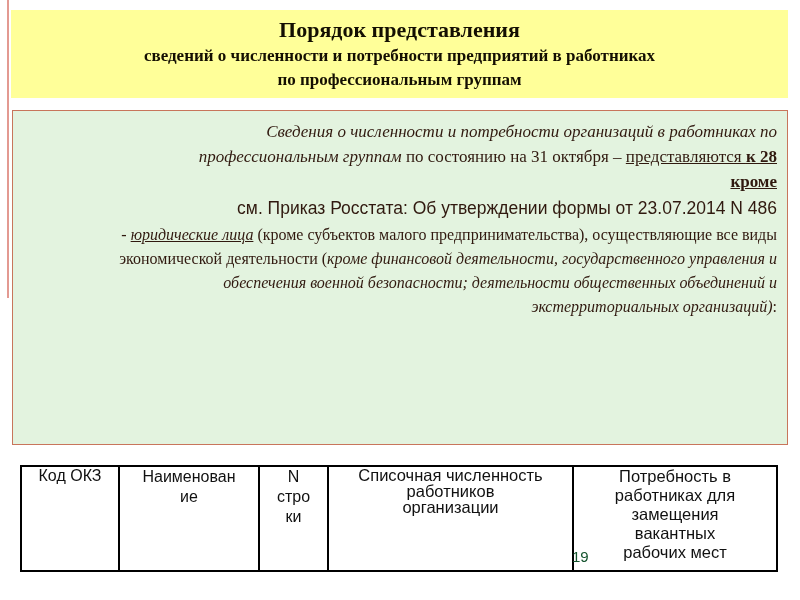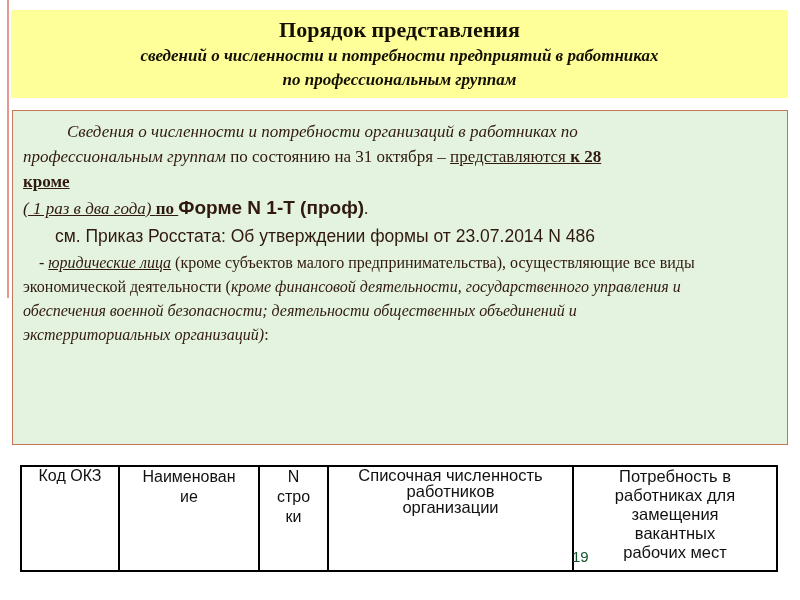--- a/index.html
+++ b/index.html
@@ -18,29 +18,29 @@
   .accent-line{position:absolute;left:7px;top:0;width:2px;height:298px;background:var(--accent-line);}
 
   .title-box{
     position:absolute;left:11px;top:10px;width:777px;height:88px;
     background:var(--title-bg);
     display:flex;flex-direction:column;justify-content:center;
     text-align:center;color:var(--title-color);
     font-family:"Liberation Serif",serif;font-weight:bold;
   }
   .title-l1{font-size:22px;line-height:28px;}
-  .title-l2,.title-l3{font-size:17px;line-height:24px;font-style:italic;}
+  .title-l2,.title-l3{font-size:17px;line-height:24px;}
 
   .info-box{
     position:absolute;left:12px;top:110px;width:776px;height:335px;
     box-sizing:border-box;background:var(--box-bg);
     border:1px solid var(--box-border);
     padding:8px 10px 6px 10px;overflow:hidden;
     color:var(--text-color);
-    font-family:"Liberation Serif",serif;font-size:17px;
+    font-family:"Liberation Serif",serif;font-size:17px;text-align:right;
   }
   .info-box p{margin:0;}
   .p1{line-height:25px;text-indent:44px;}
   .p2{line-height:27px;}
   .p3{font-family:"Liberation Sans",sans-serif;font-size:17.5px;line-height:25px;padding-left:32px;margin-top:2px !important;}
   .heading{font-family:"Liberation Sans",sans-serif;font-weight:bold;font-size:19px;line-height:26px;padding-left:30px;margin-top:20px !important;}
   .item{line-height:24px;font-size:16px;text-indent:16px;margin-top:2px !important;}
   .it{font-style:italic;}
   .un{text-decoration:underline;}
   .b{font-weight:bold;}
@@ -72,21 +72,20 @@
   <div class="accent-line"></div>
 
   <div class="title-box">
     <div class="title-l1">Порядок представления</div>
     <div class="title-l2">сведений о численности и потребности предприятий в работниках</div>
     <div class="title-l3">по профессиональным группам</div>
   </div>
 
   <div class="info-box">
     <p class="p1"><span class="it">Сведения  о численности и потребности организаций в работниках по</span><br><span class="it">профессиональным группам</span><span>  по состоянию на 31 октября – </span><span class="un">представляются </span><span class="un b"> к  28</span><br><span class="un b">кроме </span></p>
-    <p class="p2"><span class="it un"> ( 1 раз в два года) </span><span class="un b"> по  </span><span class="form-name">Форме N 1-Т (проф)</span><span>.</span></p>
     <p class="p3">см. Приказ Росстата: Об утверждении формы от 23.07.2014 N 486</p>
     <p class="item"><span>- </span><span class="it un">юридические лица</span><span> (кроме субъектов малого предпринимательства), осуществляющие все виды</span><br><span>экономической деятельности (</span><span class="it">кроме финансовой деятельности, государственного управления и</span><br><span class="it">обеспечения военной безопасности; деятельности общественных объединений и</span><br><span class="it">экстерриториальных организаций)</span><span>:</span></p>
   </div>
 
   <table class="okz">
     <colgroup>
       <col style="width:98px">
         <col style="width:140px">
         <col style="width:69px">
         <col style="width:245px">

